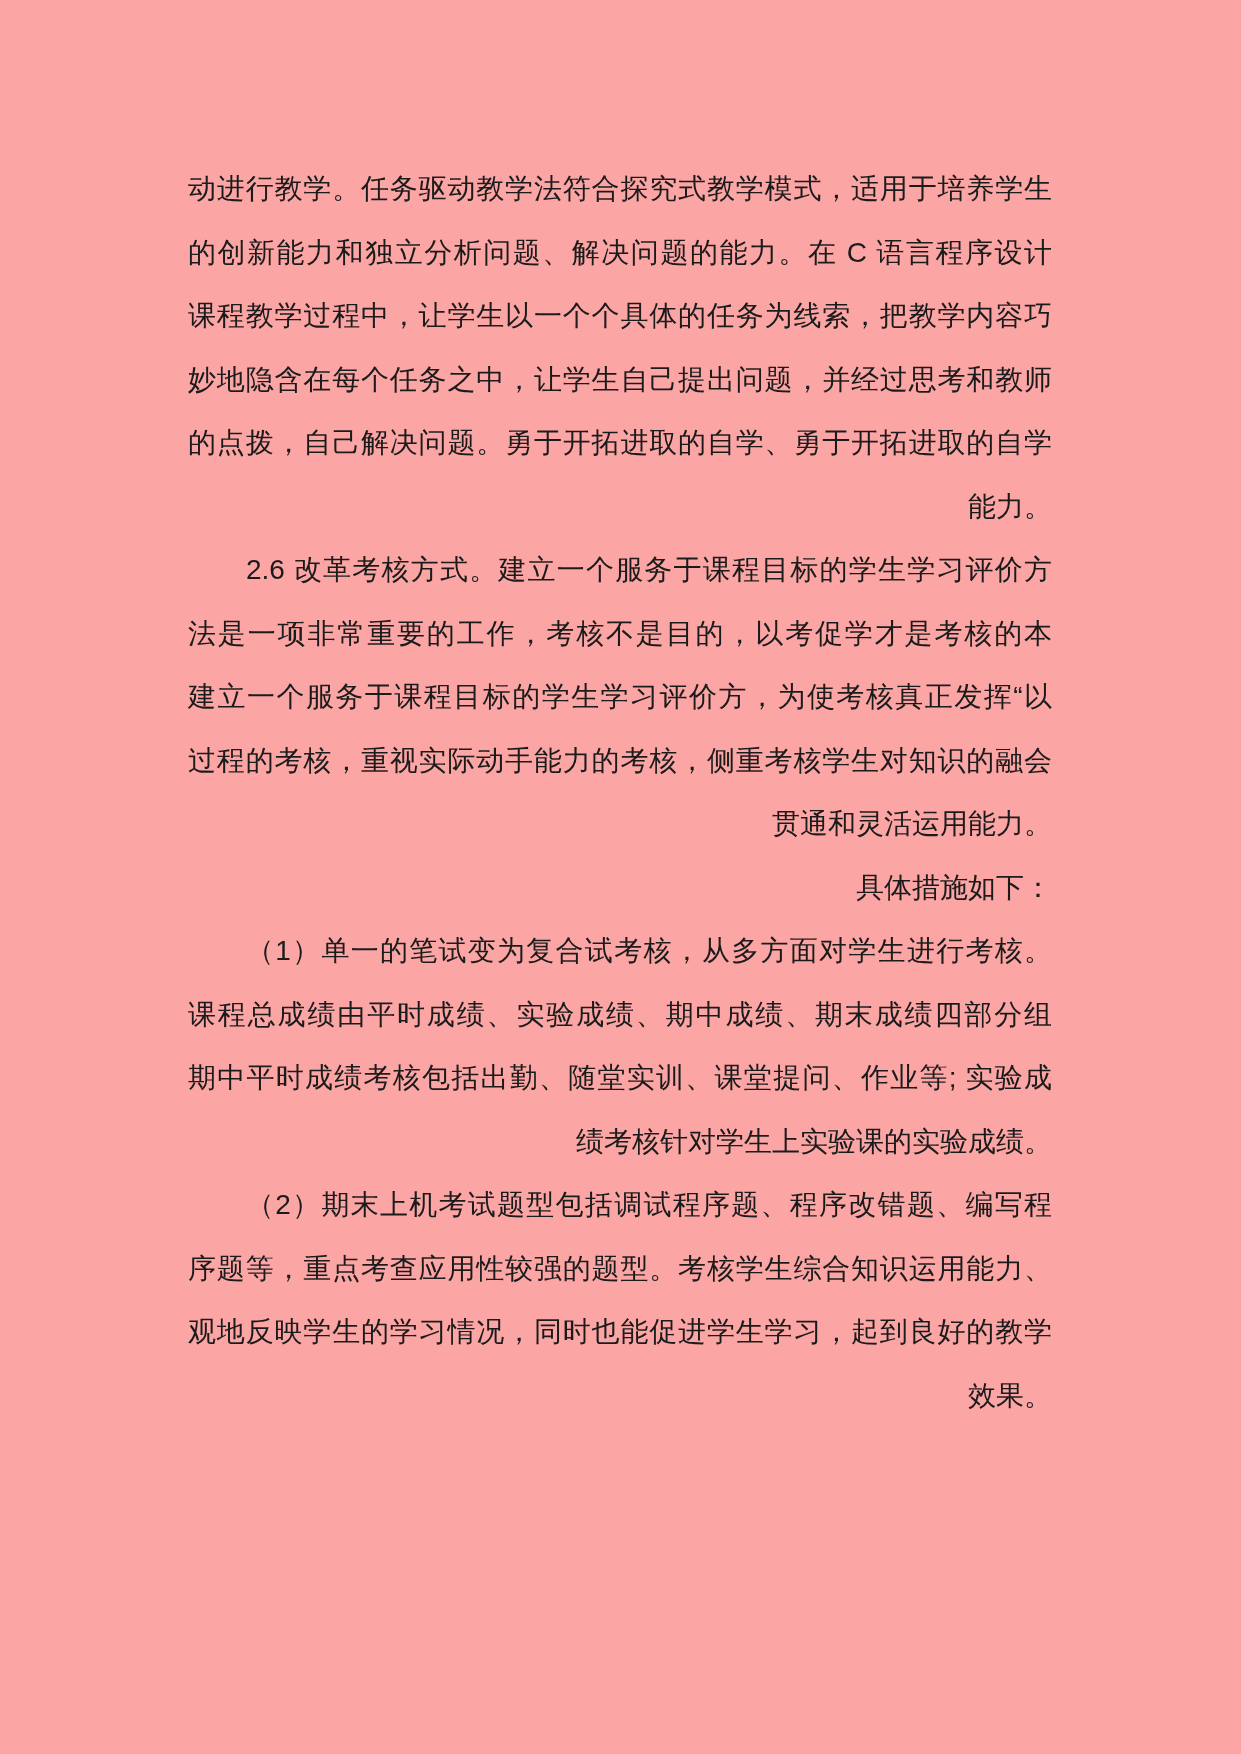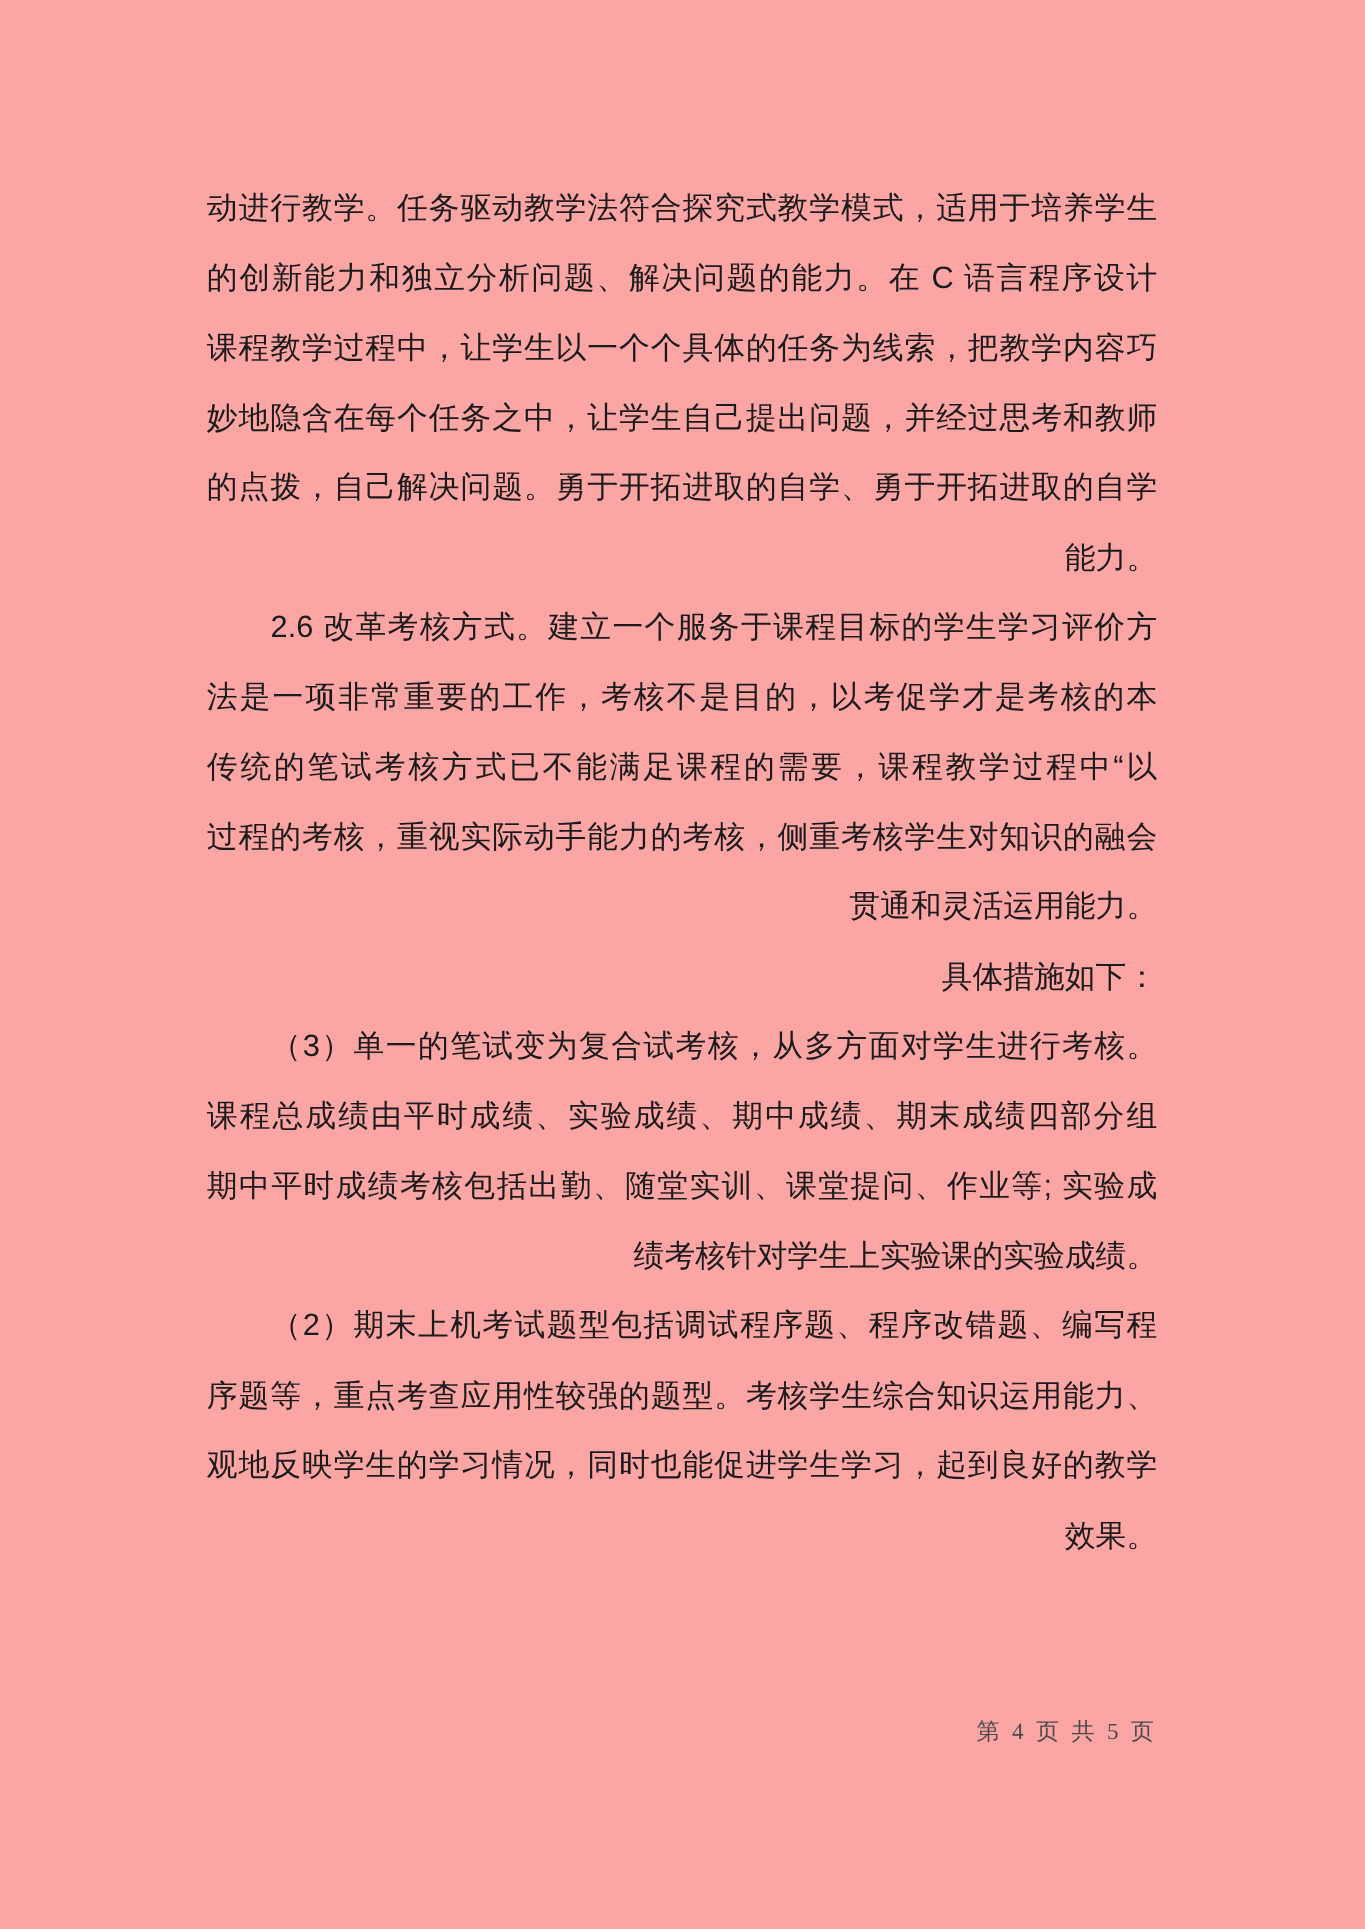--- a/index.html
+++ b/index.html
@@ -54,28 +54,27 @@
 <div class="page">
   <div class="textblock">
     <div class="line full">动进行教学。任务驱动教学法符合探究式教学模式，适用于培养学生</div>
     <div class="line full">的创新能力和独立分析问题、解决问题的能力。在 C 语言程序设计</div>
     <div class="line full">课程教学过程中，让学生以一个个具体的任务为线索，把教学内容巧</div>
     <div class="line full">妙地隐含在每个任务之中，让学生自己提出问题，并经过思考和教师</div>
     <div class="line full">的点拨，自己解决问题。勇于开拓进取的自学、勇于开拓进取的自学</div>
     <div class="line end">能力。</div>
     <div class="line full ind">2.6 改革考核方式。建立一个服务于课程目标的学生学习评价方</div>
     <div class="line full">法是一项非常重要的工作，考核不是目的，以考促学才是考核的本质。</div>
-    <div class="line full">传统的笔试考核方式已不能满足课程的需要，课程教学过程中“以</div>
+    <div class="line full">建立一个服务于课程目标的学生学习评价方，为使考核真正发挥“以</div>
     <div class="line full">过程的考核，重视实际动手能力的考核，侧重考核学生对知识的融会</div>
     <div class="line end">贯通和灵活运用能力。</div>
     <div class="line end ind">具体措施如下：</div>
-    <div class="line full ind">（3）单一的笔试变为复合试考核，从多方面对学生进行考核。</div>
+    <div class="line full ind">（1）单一的笔试变为复合试考核，从多方面对学生进行考核。</div>
     <div class="line full">课程总成绩由平时成绩、实验成绩、期中成绩、期末成绩四部分组成。</div>
     <div class="line full">期中平时成绩考核包括出勤、随堂实训、课堂提问、作业等; 实验成</div>
     <div class="line end">绩考核针对学生上实验课的实验成绩。</div>
     <div class="line full ind">（2）期末上机考试题型包括调试程序题、程序改错题、编写程</div>
     <div class="line full">序题等，重点考查应用性较强的题型。考核学生综合知识运用能力、</div>
     <div class="line full">观地反映学生的学习情况，同时也能促进学生学习，起到良好的教学</div>
     <div class="line end">效果。</div>
   </div>
 
-  <div class="footer">第 4 页 共 5 页</div>
 </div>
 
 </body></html>

